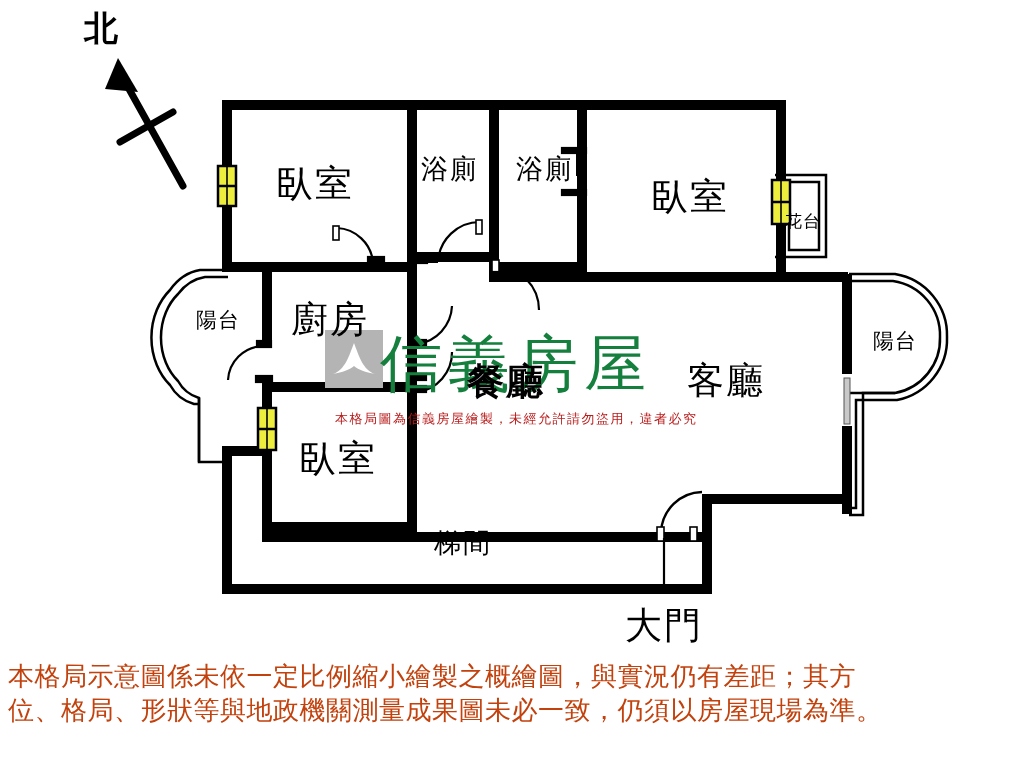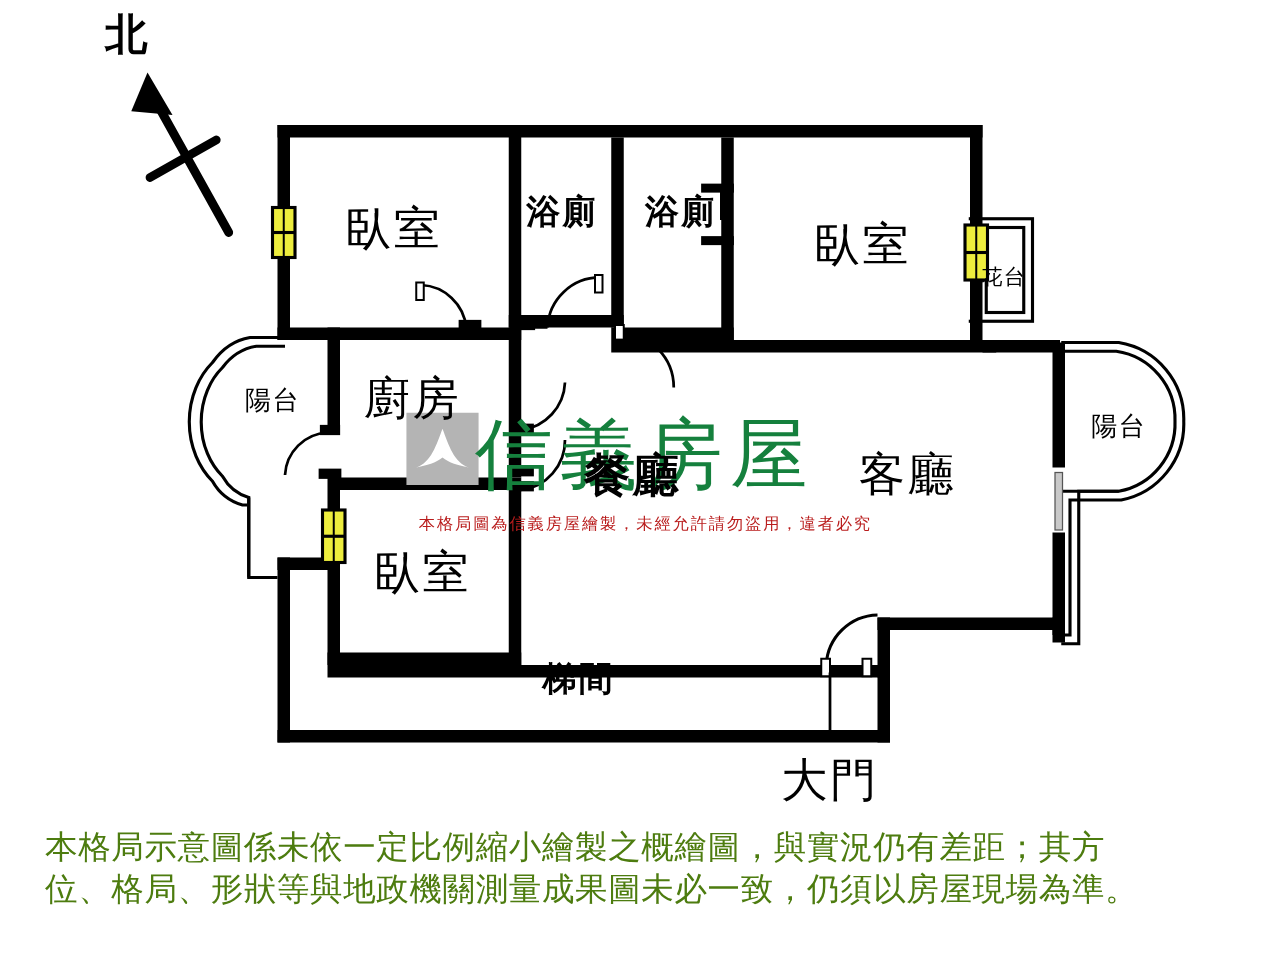--- a/index.html
+++ b/index.html
@@ -29,21 +29,21 @@
   }
   .room-label {
     position: absolute;
     font-family: "Liberation Serif", "DejaVu Serif", serif;
     color: #000000;
     white-space: nowrap;
     line-height: 1;
     user-select: none;
   }
   .lbl-big   { font-size: 37px; letter-spacing: 2px; }
-  .lbl-mid   { font-size: 27px; letter-spacing: 2px; font-weight: bold; }
+  .lbl-mid   { font-size: 27px; letter-spacing: 2px; }
   .lbl-sm    { font-size: 21px; letter-spacing: 1px; }
   .lbl-xs    { font-size: 17px; letter-spacing: 1px; }
   .lbl-north { font-size: 34px; font-weight: 700; }
 
   #watermark-wrap {
     position: absolute;
     left: 325px;
     top: 322px;
     width: 420px;
     height: 110px;
@@ -72,28 +72,28 @@
     top: 88px;
     font-size: 13px;
     color: #b91c1c;
     letter-spacing: 1.5px;
     white-space: nowrap;
     font-family: "Liberation Serif", "DejaVu Serif", serif;
   }
 
   #disclaimer {
     position: absolute;
-    left: 36px;
+    left: 8px;
     top: 660px;
     width: 975px;
     font-size: 26px;
     line-height: 1.32;
-    color: #4d7c0f;
+    color: #c2410c;
     letter-spacing: 0.5px;
-    font-family: Liberation Sans, sans-serif;
+    font-family: Liberation Serif, serif;
   }
   #disclaimer p { margin: 0; }
 </style>
 </head>
 <body>
 
 <div id="page">
 
   <svg id="plan-svg" viewBox="0 0 1024 768">
 

